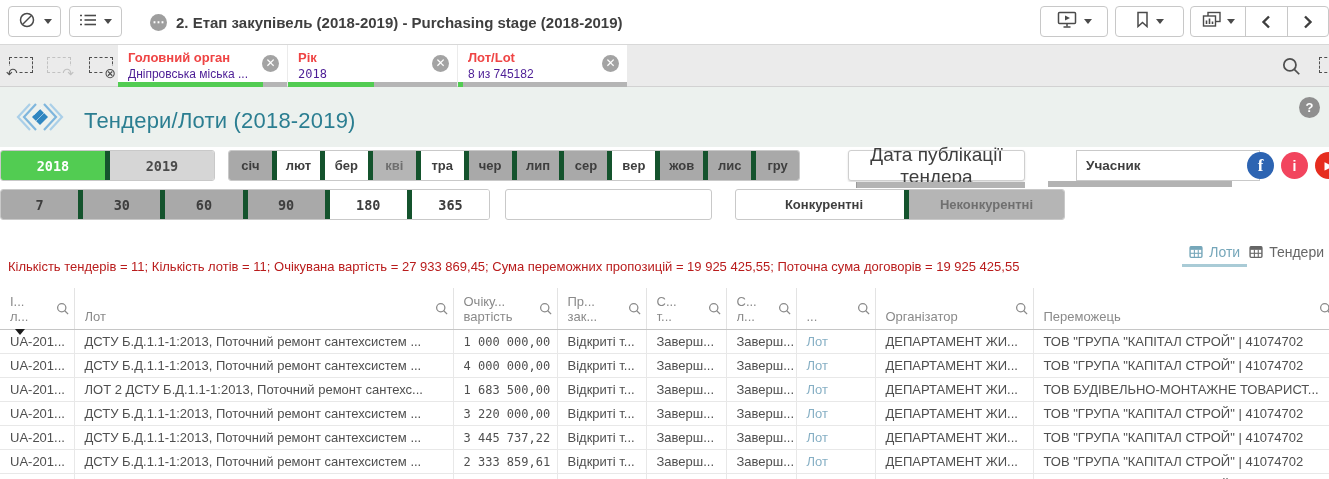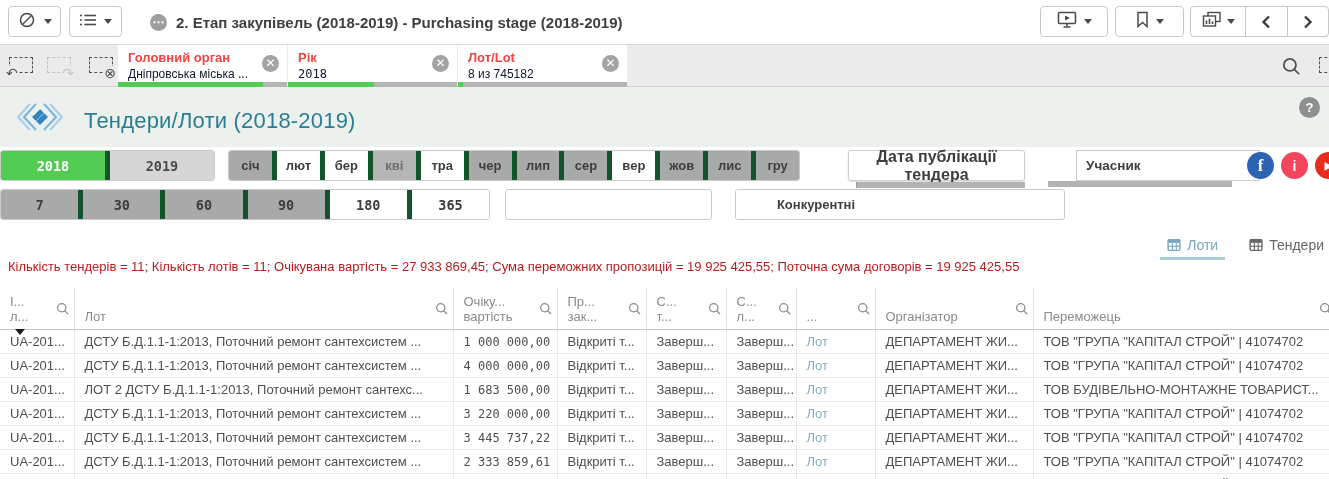--- a/index.html
+++ b/index.html
@@ -32,21 +32,21 @@
   .selicon .sbox{position:absolute;left:1px;right:1px;top:3px;bottom:5px;border:1px dashed currentColor;}
   .selicon .sglyph{position:absolute;font-size:14px;line-height:1;background:#ebebeb;padding:0 1px;}
   .sglyph.bl{left:-3px;bottom:-2px;} .sglyph.br{right:-3px;bottom:-2px;}
   #icon-undo{left:8px;color:#4f4f4f;}
   #icon-redo{left:46px;color:#c2c2c2;}
   #icon-clear{left:88px;color:#4f4f4f;}
   .chip{position:absolute;top:0;height:42px;width:169px;background:#fff;box-sizing:border-box;
         padding:5px 30px 0 10px;cursor:pointer;}
   #chip-0{left:118px;} #chip-1{left:288px;} #chip-2{left:458px;}
   .chip-title{font-size:13px;font-weight:bold;color:#ef4444;white-space:nowrap;overflow:hidden;}
-  .chip-value{font-size:12px;color:#0f172a;margin-top:2px;white-space:nowrap;overflow:hidden;}
+  .chip-value{font-size:12px;color:#4c1d95;margin-top:2px;white-space:nowrap;overflow:hidden;}
   .chip-x{position:absolute;right:8px;top:10px;width:17px;height:17px;border-radius:50%;background:#a3a3a3;
           color:#fff;font-size:12px;line-height:17px;text-align:center;cursor:pointer;}
   .chip-bar{position:absolute;left:0;right:0;bottom:0;height:5px;background:#b5b5b5;overflow:hidden;}
   .chip-bar-green{height:100%;background:var(--green,#52cc52);}
   #selbar-search{position:absolute;left:1280px;top:10px;width:22px;height:22px;color:#4f4f4f;cursor:pointer;}
   #selbar-tool{left:1318px;color:#4f4f4f;}
 
   
   #band{position:absolute;top:87px;left:0;right:0;height:60px;background:#ecf1ee;}
   #band-logo{position:absolute;left:14px;top:9px;}
@@ -64,40 +64,40 @@
   .fbtn.mono{font-family:"DejaVu Sans Mono",monospace;font-size:13.5px;}
   .st-green{background:var(--green,#52cc52)!important;color:#fff!important;}
   .st-lightgrey{background:#d6d6d6!important;color:#4a4a4a!important;}
   .st-grey{background:#a9a9a9!important;color:#3e3e3e!important;}
   .st-greyalt{background:#b5b5b5!important;color:#6f6f6f!important;}
   .st-white{background:#fff!important;}
   #grp-years{top:150px;left:0;width:215px;}
   #grp-months{top:150px;left:228px;width:572px;}
   #grp-days{top:189px;left:0;width:490px;}
   #grp-thresholds{top:189px;left:505px;width:207px;}
-  #grp-competition{top:189px;left:735px;width:330px;}
+  #grp-competition{top:189px;left:735px;width:330px;padding-left:8px;}
   #grp-competition .fbtn:first-child{flex:0 0 160px;}
   #btn-date{position:absolute;top:150px;left:848px;width:177px;height:31px;background:#fff;border:1px solid #cfcfcf;
-            border-radius:3px;font-weight:bold;font-size:16px;color:#3e3e3e;box-sizing:border-box;display:flex;
+            border-radius:3px;font-weight:normal;font-size:19px;color:#3e3e3e;box-sizing:border-box;display:flex;
             align-items:center;justify-content:center;cursor:pointer;box-shadow:0 1px 2px rgba(0,0,0,.15);font-family:inherit;}
   .strip{position:absolute;height:6px;background:#b3b3b3;}
   #strip-date{top:182px;left:848px;width:177px;}
   #strip-participant{top:181px;left:1048px;width:184px;}
   .strip .notch{position:absolute;left:0;top:0;width:9px;height:100%;background:#fff;box-shadow:inset -1px 0 0 #9a9a9a;}
   #input-participant{position:absolute;top:150px;left:1048px;width:184px;height:31px;background:#fff;border:1px solid #c9c9c9;
             box-sizing:border-box;font-weight:bold;font-size:13.5px;color:#3f3f3f;display:flex;align-items:center;
             padding-left:9px;cursor:text;margin-left:28px;}
   .social{position:absolute;top:152px;width:27px;height:27px;border-radius:50%;color:#fff;display:flex;
           align-items:center;justify-content:center;font-weight:bold;cursor:pointer;}
   #social-fb{left:1247px;background:var(--facebook_blue,#2d64b2);font-size:17px;font-family:"Liberation Serif",serif;}
   #social-info{left:1281px;background:var(--info_pink,#f2455e);font-size:14px;}
   #social-yt{left:1315px;background:var(--youtube_red,#e62d1f);font-size:10px;}
 
   
-  #tabs{position:absolute;top:235px;right:3px;display:flex;gap:27px;font-size:14px;}
+  #tabs{position:absolute;top:242px;right:3px;display:flex;gap:5px;font-size:14px;}
   .tab{display:flex;align-items:center;gap:6px;color:#666;cursor:pointer;position:relative;padding:2px 2px 7px;}
   .tab svg{flex:0 0 auto;}
   .tab.active{color:var(--tab_active,#76a7ba);}
   .tab.active::after{content:"";position:absolute;left:-5px;right:-5px;bottom:0;height:3px;background:#a9cbd6;}
 
   
   #kpi{position:absolute;top:259px;left:8px;font-size:13px;color:#b91c1c;white-space:nowrap;}
 
   
   #lots-table{position:absolute;top:288px;left:0;width:1329px;border-collapse:collapse;table-layout:fixed;background:#fff;}
@@ -290,20 +290,21 @@
   <button class="fbtn mono st-grey">30</button>
   <button class="fbtn mono st-grey">60</button>
   <button class="fbtn mono st-grey">90</button>
   <button class="fbtn mono st-white">180</button>
   <button class="fbtn mono st-white">365</button>
 </div>
 <div class="btn-group" id="grp-thresholds">
 </div>
 <div class="btn-group" id="grp-competition">
   <button class="fbtn st-white">Конкурентні</button>
+  <button class="fbtn st-greyalt">Неконкурентні</button>
 </div>
 
 <div id="tabs">
   <div class="tab active">
     <svg width="14" height="14" viewBox="0 0 13 13">
         <rect x="1" y="1.5" width="11" height="10" rx="1" fill="none" stroke="currentColor" stroke-width="1.3"></rect>
         <rect x="1" y="1.5" width="11" height="3" fill="currentColor"></rect>
         <line x1="1" y1="7.7" x2="12" y2="7.7" stroke="currentColor" stroke-width="1"></line>
         <line x1="5" y1="4.5" x2="5" y2="11.5" stroke="currentColor" stroke-width="1"></line>
         <line x1="8.6" y1="4.5" x2="8.6" y2="11.5" stroke="currentColor" stroke-width="1"></line>

